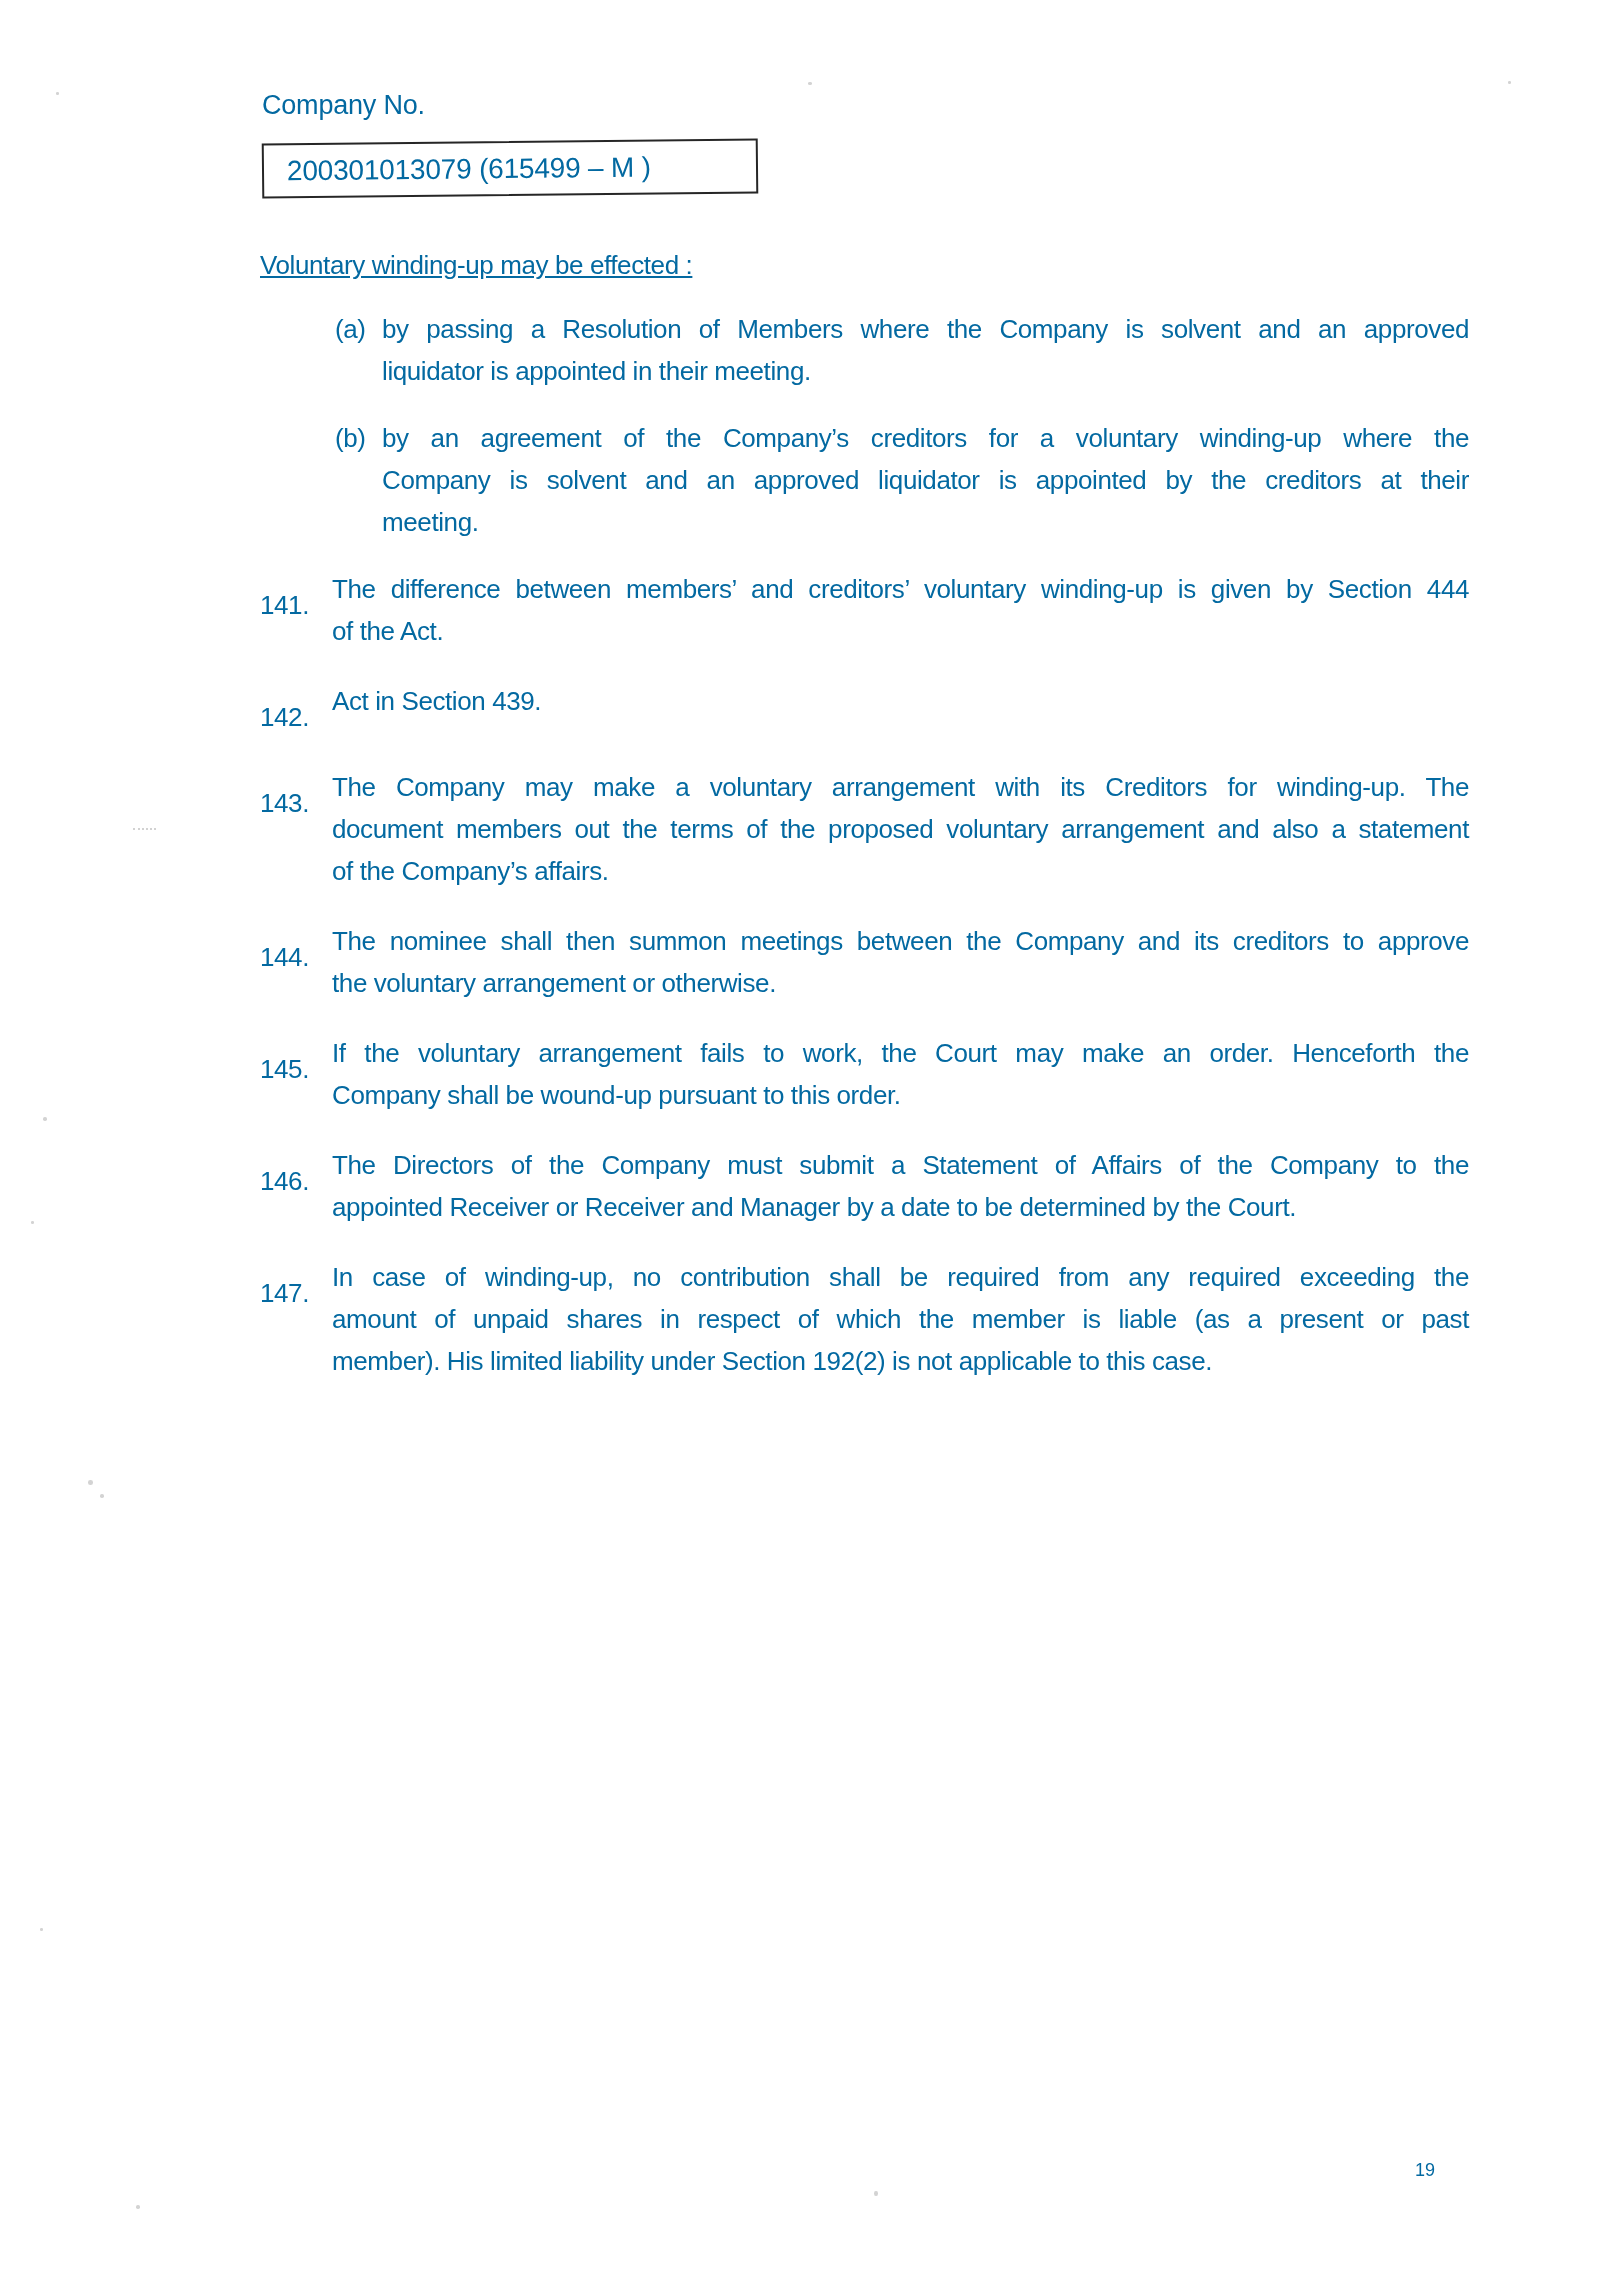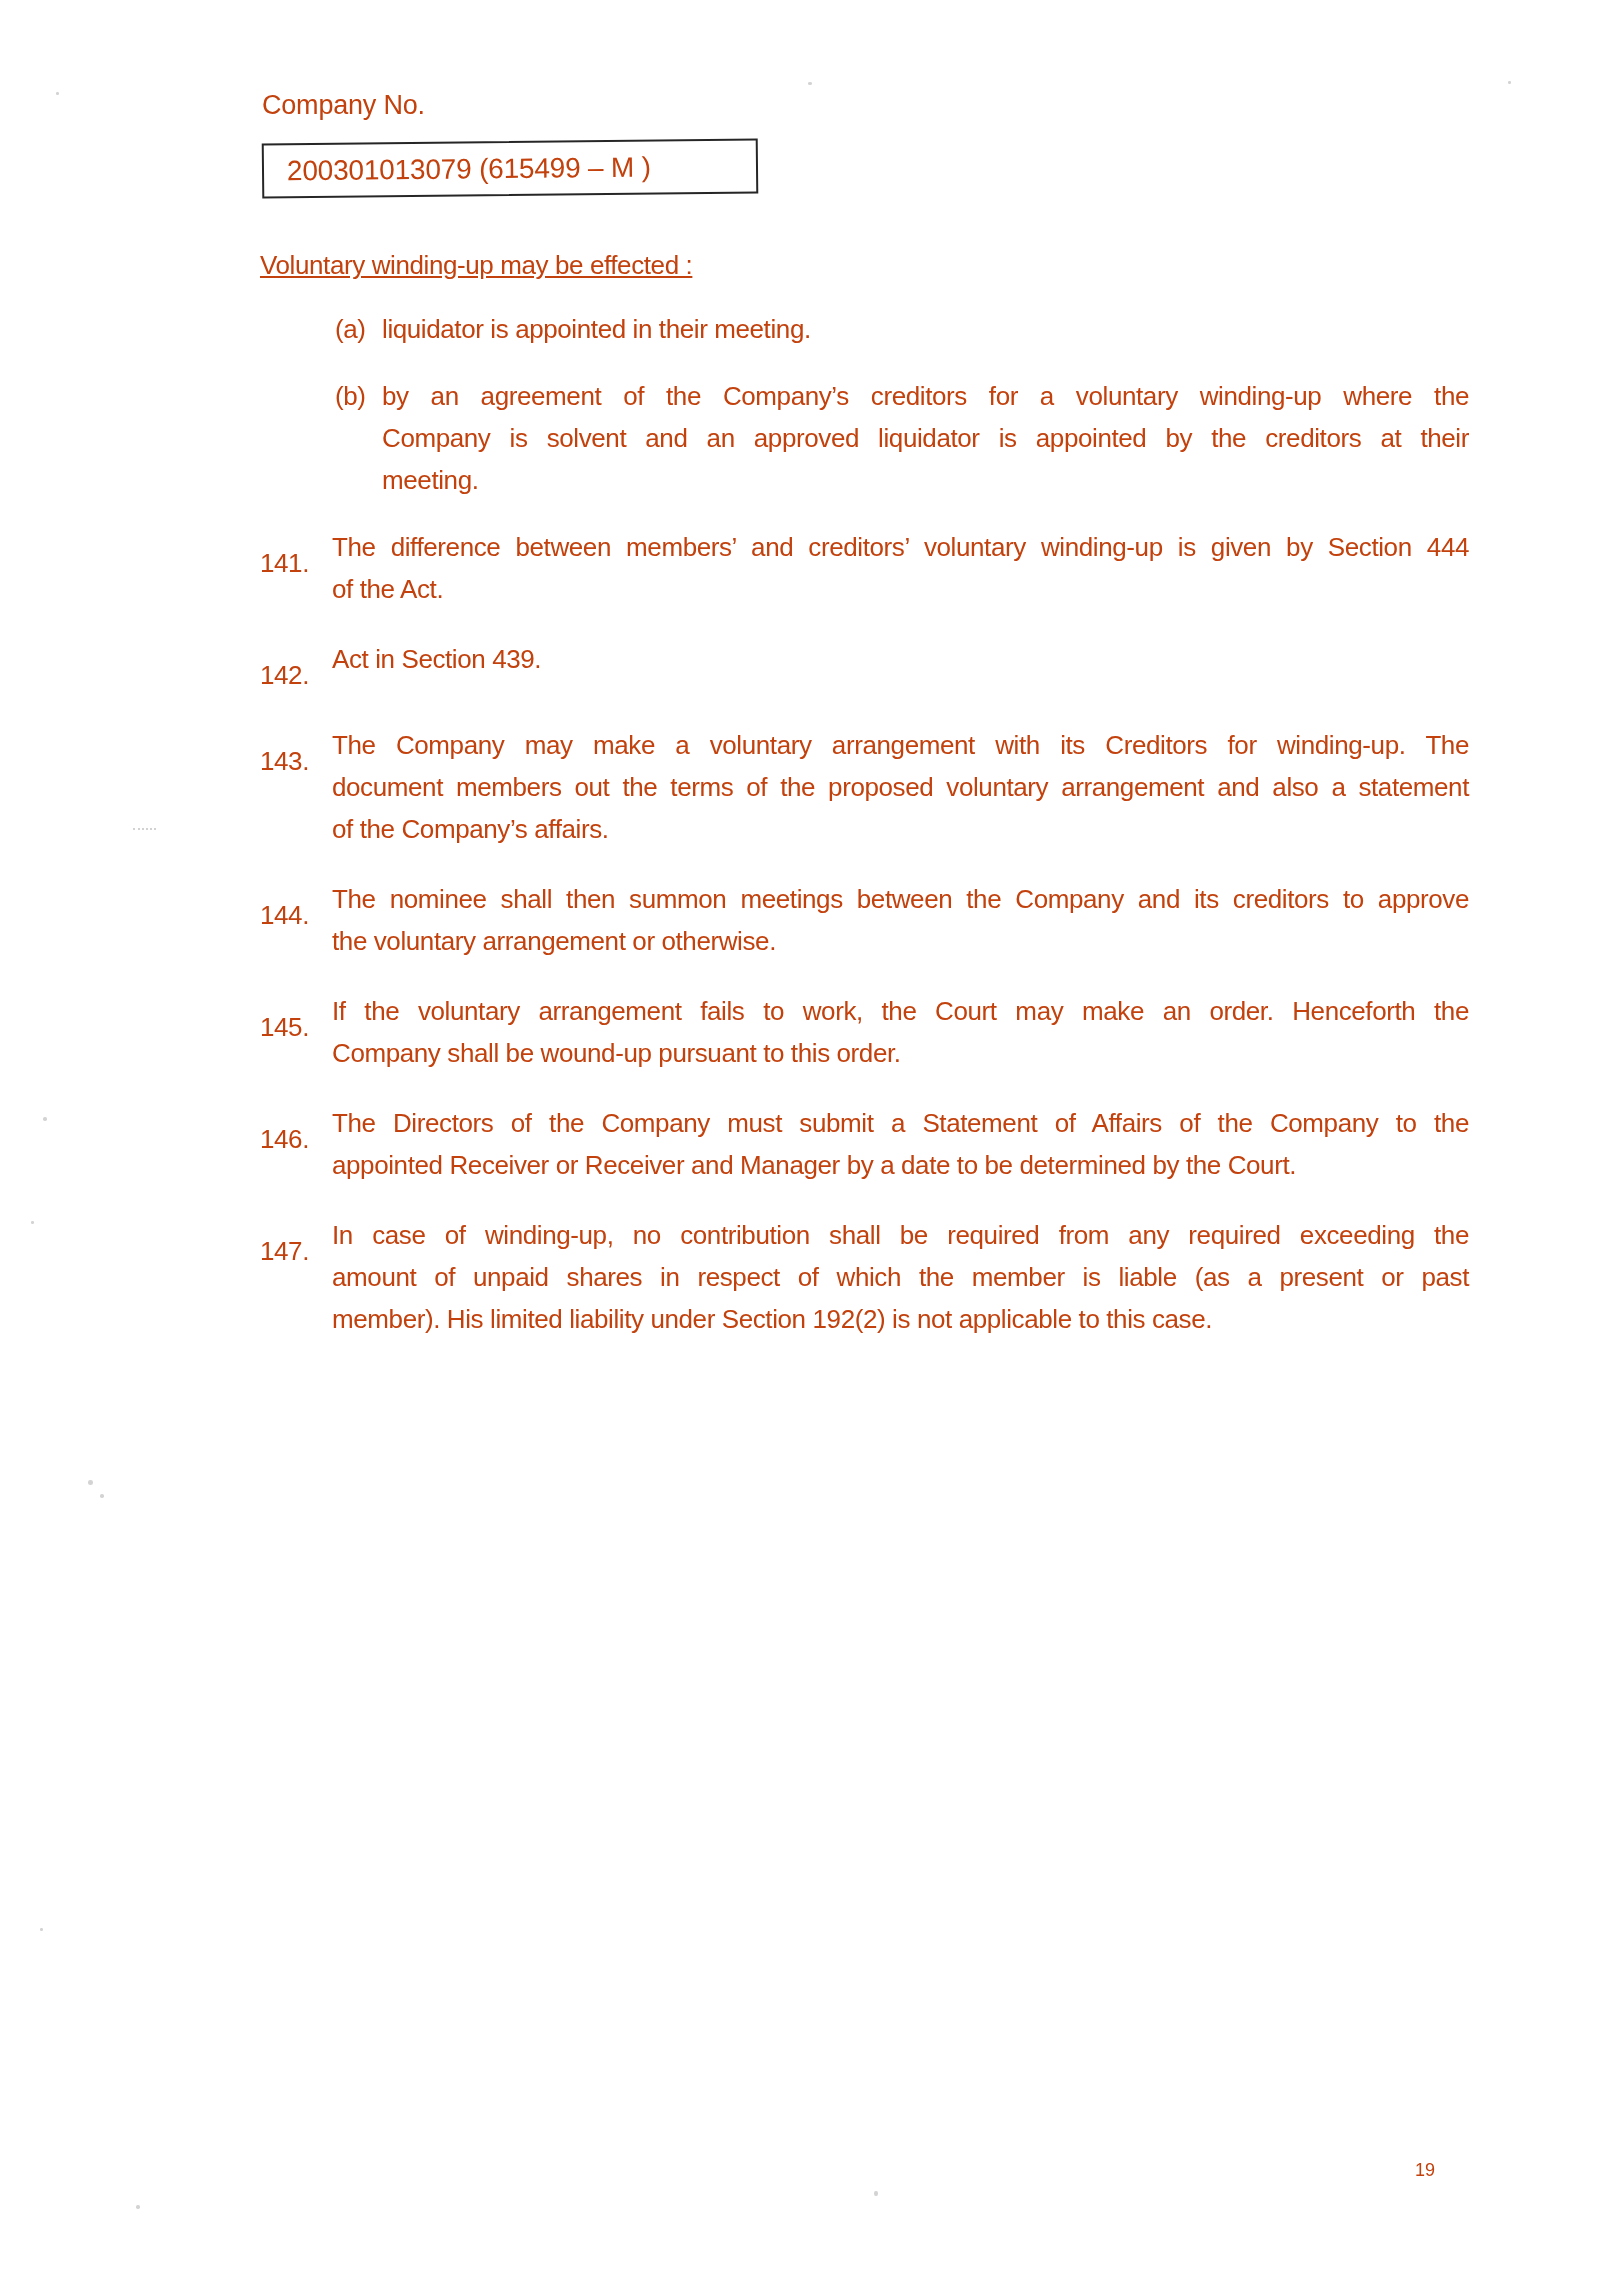--- a/index.html
+++ b/index.html
@@ -2,21 +2,21 @@
 <html style="font-size:14.3px"><head>
 <meta charset="utf-8">
 <style>
   html, body { margin: 0; padding: 0; background: #e9e9e9; }
   .page {
     position: relative;
     width: 1621px;
     height: 2293px;
     background: #ffffff;
     font-family: "Liberation Sans", sans-serif;
-    color: #c2410c;
+    color: #0369a1;
     overflow: hidden;
   }
   .company-label {
     position: absolute;
     left: 262px;
     top: 90px;
     font-size: 27px;
     letter-spacing: -0.2px;
   }
   .company-box {
@@ -81,20 +81,21 @@
     <span>200301013079 (615499 – M )</span>
   </div>
 
   <div class="body-content">
     <div class="intro">Voluntary winding-up may be effected :</div>
 
     <div id="lettered-list">
         <div class="item lettered">
           <div class="item-label">(a)</div>
           <div class="item-text">
+            <div class="line">by passing a Resolution of Members where the Company is solvent and an approved</div>
             <div class="line">liquidator is appointed in their meeting.</div>
           </div>
         </div>
         <div class="item lettered">
           <div class="item-label">(b)</div>
           <div class="item-text">
             <div class="line">by an agreement of the Company’s creditors for a voluntary winding-up where the</div>
             <div class="line">Company is solvent and an approved liquidator is appointed by the creditors at their</div>
             <div class="line">meeting.</div>
           </div>

